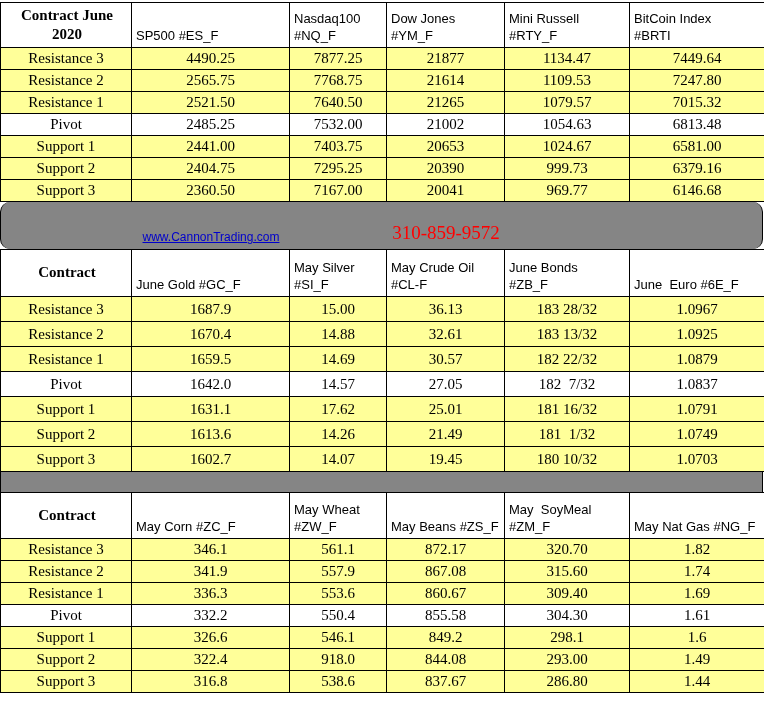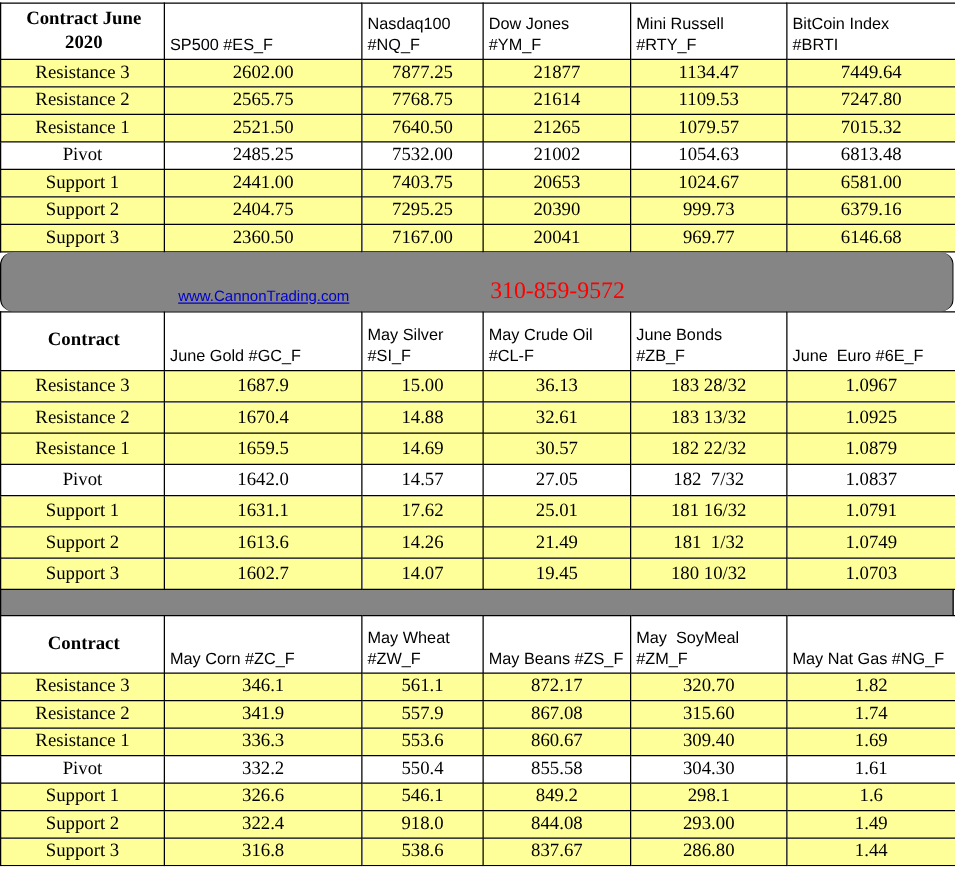--- a/index.html
+++ b/index.html
@@ -72,21 +72,21 @@
 #YM_F</th>
           <th class="sym-head">Mini Russell
 #RTY_F</th>
           <th class="sym-head">BitCoin Index
 #BRTI</th>
         </tr>
       </thead>
     <tbody>
         <tr>
           <td>Resistance 3</td>
-          <td>2602.00</td>
+          <td>4490.25</td>
           <td>7877.25</td>
           <td>21877</td>
           <td>1134.47</td>
           <td>7449.64</td>
         </tr>
         <tr>
           <td>Resistance 2</td>
           <td>2565.75</td>
           <td>7768.75</td>
           <td>21614</td>

